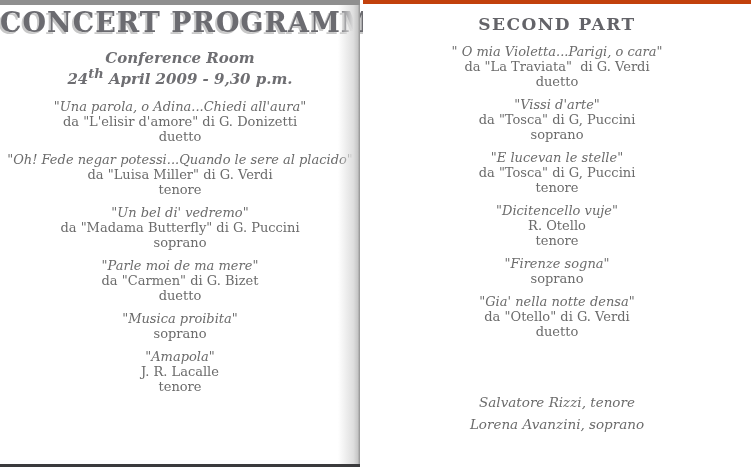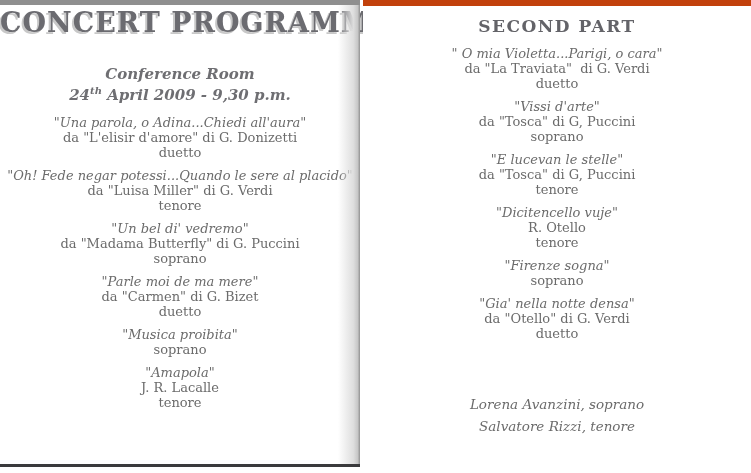--- a/index.html
+++ b/index.html
@@ -52,38 +52,38 @@
     margin: 8px 0 0 0;
     font-size: 27px;
     line-height: 30px;
     font-weight: bold;
     letter-spacing: 1px;
     color: #6b6b70;
     text-shadow: -2px 2px 0 #c8c8c8;
     white-space: nowrap;
   }
   .venue {
-    margin-top: 28px;
+    margin-top: 12px;
     font-size: 15px;
     line-height: 17px;
     font-weight: bold;
     font-style: italic;
     color: #6e6e72;
   }
   .event-date {
     margin-top: 3px;
     font-size: 15px;
     line-height: 18px;
     font-weight: bold;
     font-style: italic;
     color: #6e6e72;
     white-space: pre;
   }
   .event-date sup {
-    font-size: 10px;
+    font-size: 13px;
     line-height: 0;
   }
   .section-title {
     margin: 43px 0 0 0;
     font-size: 17px;
     line-height: 20px;
     font-weight: bold;
     letter-spacing: 1.5px;
     color: #636368;
   }
@@ -97,21 +97,21 @@
   }
   .song-title { font-style: italic; }
   
   .page-right {
     position: absolute;
     left: 363px; top: 0;
     width: 388px;
     height: 473px;
     box-sizing: border-box;
     background: #ffffff;
-    border-top: 6px solid #c2410c;
+    border-top: 4px solid #c2410c;
     text-align: center;
     color: #6b6b6b;
   }
   .section-title.second { margin-top: 10px; }
   .page-right .song-list { margin-top: 10px; }
   .performers { margin-top: 52px; }
   .performer {
     font-size: 13.5px;
     line-height: 22px;
     font-style: italic;
@@ -210,20 +210,20 @@
 
         <div class="song">
           <div class="line song-title">"Gia' nella notte densa"</div>
           <div class="line song-source">da "Otello" di G. Verdi</div>
           <div class="line song-voice">duetto</div>
         </div>
       </div>
 
     <div class="performers">
 
+        <div class="performer">Salvatore Rizzi, tenore</div>
+
         <div class="performer">Lorena Avanzini, soprano</div>
-
-        <div class="performer">Salvatore Rizzi, tenore</div>
 
       </div>
   </div>
 
 </div>
 
 </body></html>

